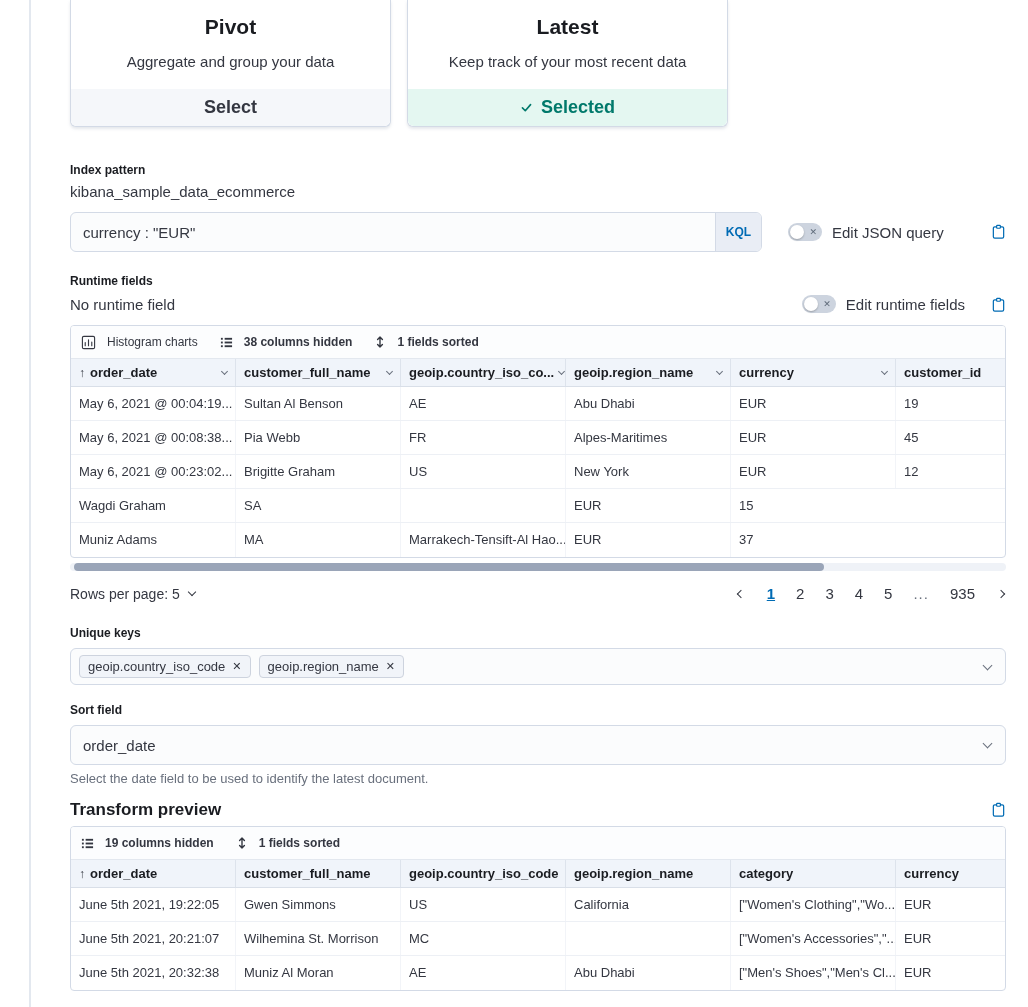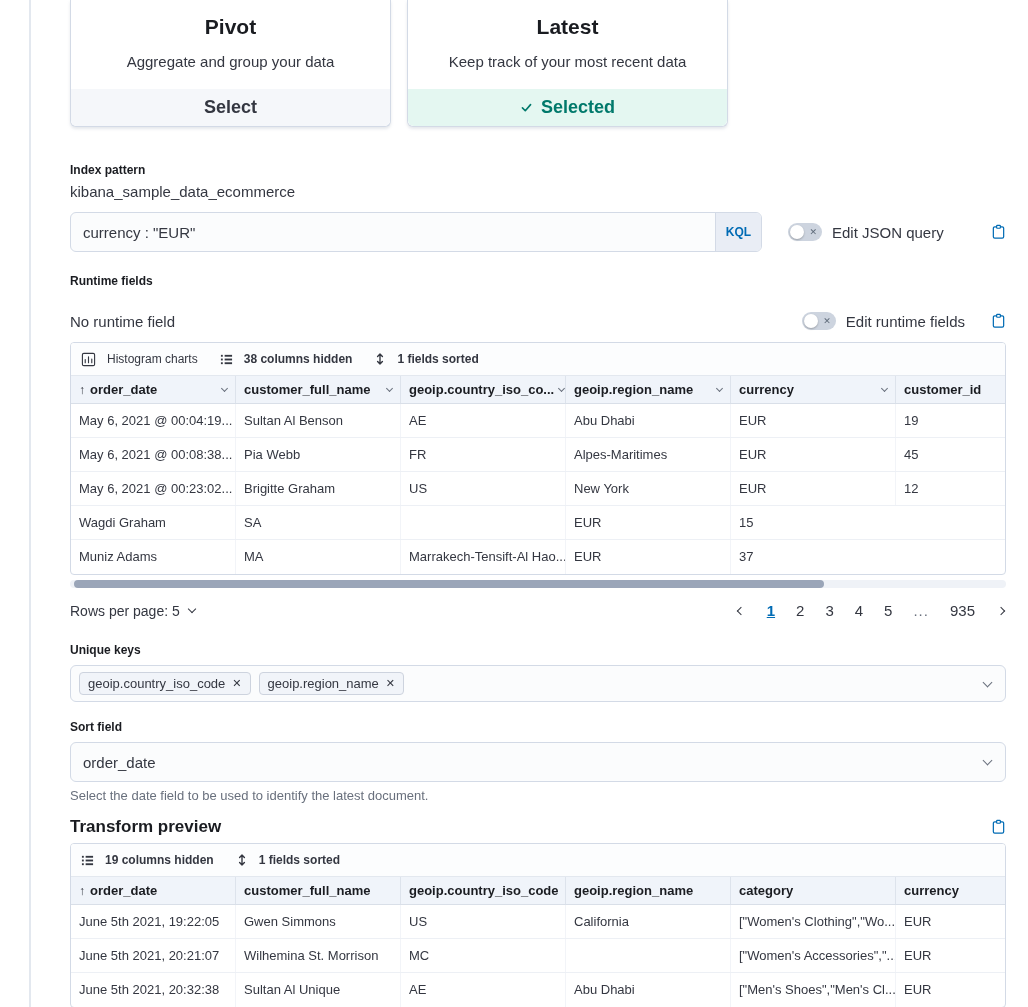--- a/index.html
+++ b/index.html
@@ -47,21 +47,21 @@
   .toggle-group { display:flex; align-items:center; margin-left:26px; }
   .switch { position:relative; display:inline-block; width:34px; height:18px; border-radius:9px;
             background:#CDD4DF; cursor:pointer; flex:none; }
   .switch .knob { position:absolute; left:2px; top:2px; width:14px; height:14px; border-radius:50%;
                   background:#fff; box-shadow:0 1px 2px rgba(0,0,0,0.25); }
   .switch .cross { position:absolute; right:5px; top:50%; transform:translateY(-50%);
                    font-size:9px; color:#5f6b7a; line-height:1; }
   .toggle-label { font-size:15px; color:#343741; margin-left:10px; cursor:pointer; white-space:nowrap; }
   .ml-auto { margin-left:auto; }
 
-  .runtime-row { display:flex; align-items:center; margin-top:24px; }
+  .runtime-row { display:flex; align-items:flex-end; margin-top:7px; }
   .mt-runtime { margin-top:22px; }
 
   
   .grid { margin-top:12px; border:1px solid #D3DAE6; border-radius:4px; overflow:hidden; background:#fff; }
   .grid-toolbar { display:flex; align-items:center; gap:22px; height:33px; padding:0 10px;
                   border-bottom:1px solid #E3E8EF; background:#FCFDFE; }
   .tb-item { display:flex; align-items:center; gap:11px; font-size:12px; color:#343741; cursor:pointer; }
   .tb-item.bold { font-weight:bold; }
   .hrow { display:flex; background:#F0F4FA; height:28px; border-bottom:1px solid #D9DFE8; }
   .hcell { display:flex; align-items:center; gap:5px; width:165px; padding:0 8px; flex:none;
@@ -377,21 +377,21 @@
     <div class="row">
       <div class="cell">June 5th 2021, 20:21:07</div>
       <div class="cell">Wilhemina St. Morrison</div>
       <div class="cell">MC</div>
       <div class="cell"></div>
       <div class="cell">["Women's Accessories","...</div>
       <div class="cell last">EUR</div>
     </div>
     <div class="row">
       <div class="cell">June 5th 2021, 20:32:38</div>
-      <div class="cell">Sultan Al Unique</div>
+      <div class="cell">Muniz Al Moran</div>
       <div class="cell">AE</div>
       <div class="cell">Abu Dhabi</div>
       <div class="cell">["Men's Shoes","Men's Cl...</div>
       <div class="cell last">EUR</div>
     </div>
   </div>
 
 </div>
 
 </body></html>

